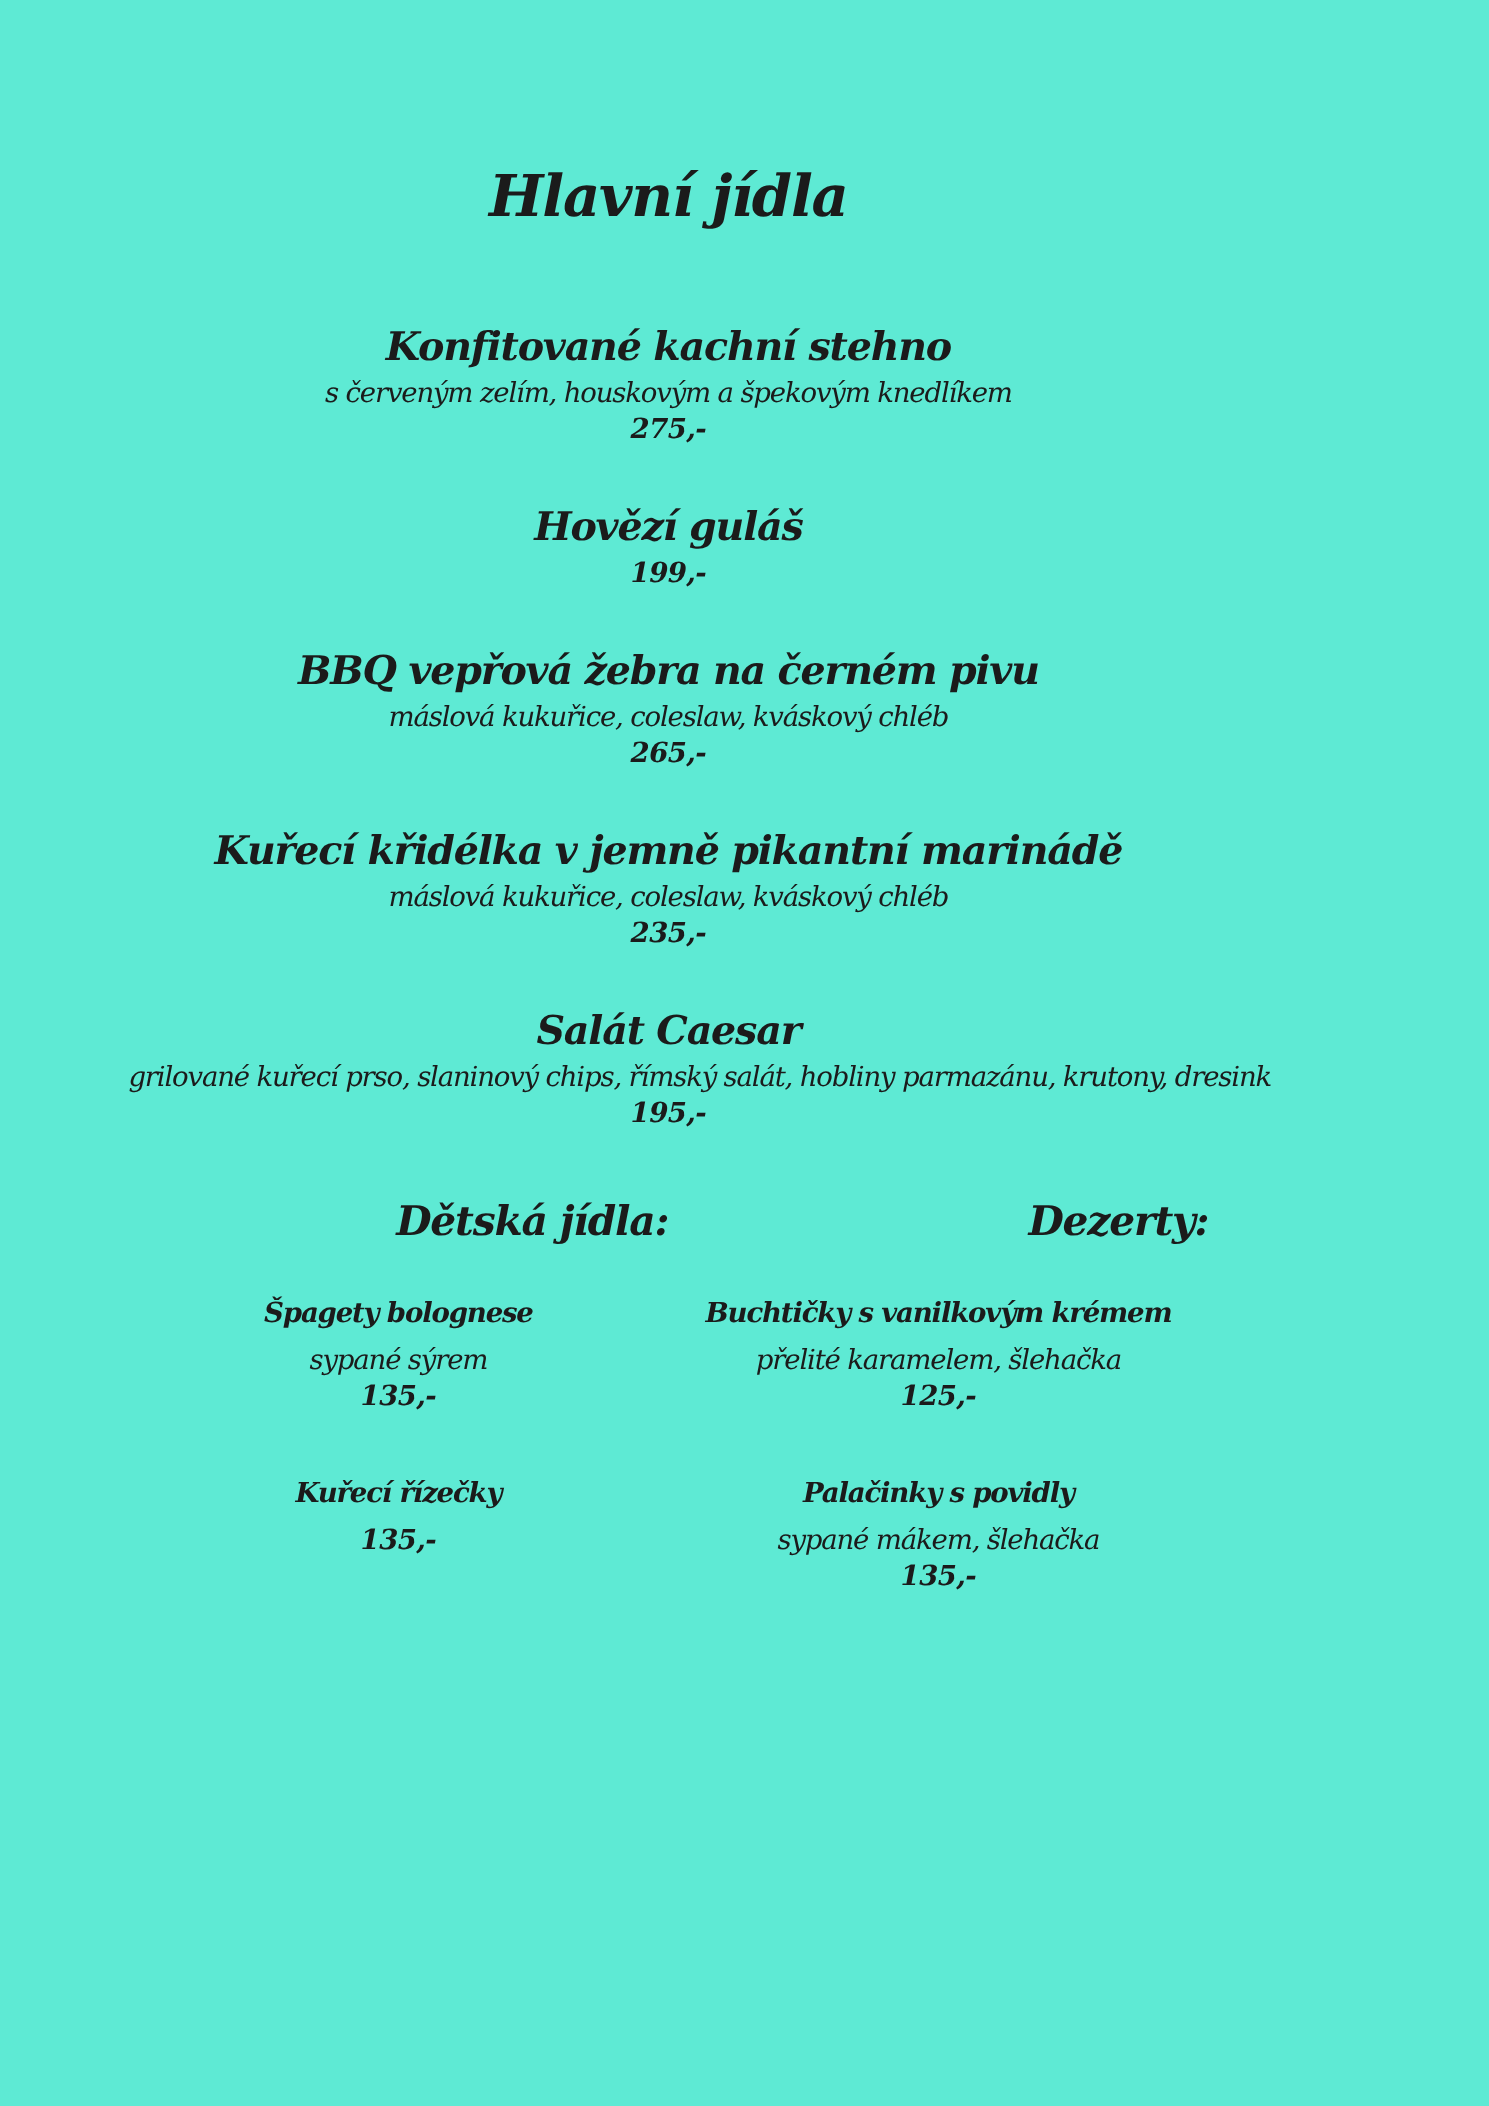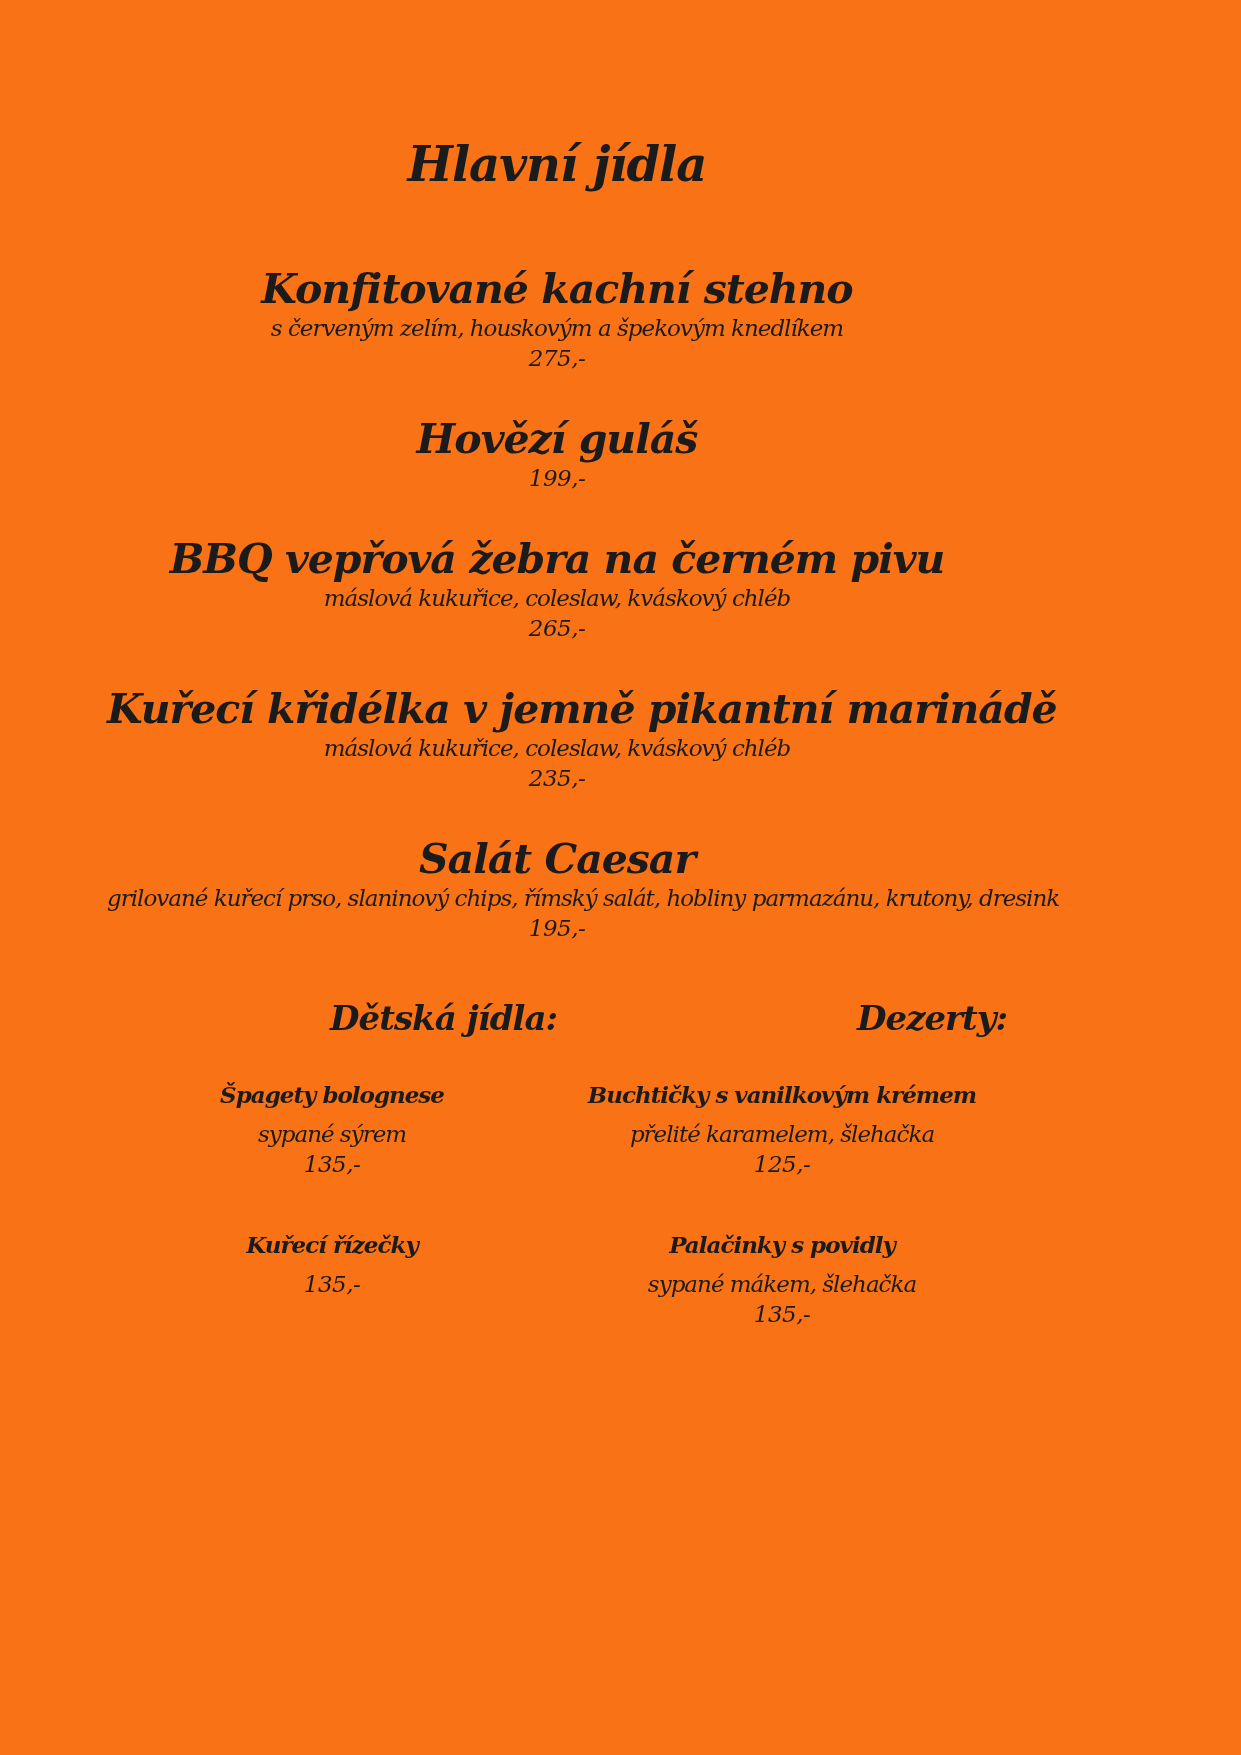--- a/index.html
+++ b/index.html
@@ -6,21 +6,21 @@
     margin: 0;
     padding: 0;
     background: #ffffff;
     color: #1b1b1b;
     font-family: "DejaVu Serif", serif;
   }
   .page {
     position: relative;
     width: 1241px;
     height: 1755px;
-    background: #f97316;
+    background: #5eead4;
     overflow: hidden;
   }
   .content {
     position: absolute;
     left: 107px;
     top: 0;
     width: 900px;
   }
   .menu-title {
     margin: 0;
@@ -34,39 +34,39 @@
     white-space: nowrap;
   }
   .main-list {
     margin-top: 70px;
   }
   .dish {
     text-align: center;
     margin-bottom: 42px;
   }
   .dish-name {
-    font-size: 41px;
+    font-size: 33px;
     line-height: 48px;
     font-weight: bold;
     font-style: italic;
     letter-spacing: -1px;
     white-space: nowrap;
   }
   .dish-desc {
     font-size: 23px;
     line-height: 30px;
     font-weight: normal;
     font-style: italic;
     letter-spacing: -1px;
     white-space: nowrap;
   }
   .dish-price {
     font-size: 23px;
     line-height: 30px;
-    font-weight: normal;
+    font-weight: bold;
     font-style: italic;
     letter-spacing: -0.5px;
     text-align: center;
   }
   .columns {
     display: flex;
     margin-top: 28px;
   }
   .column {
     width: 450px;

